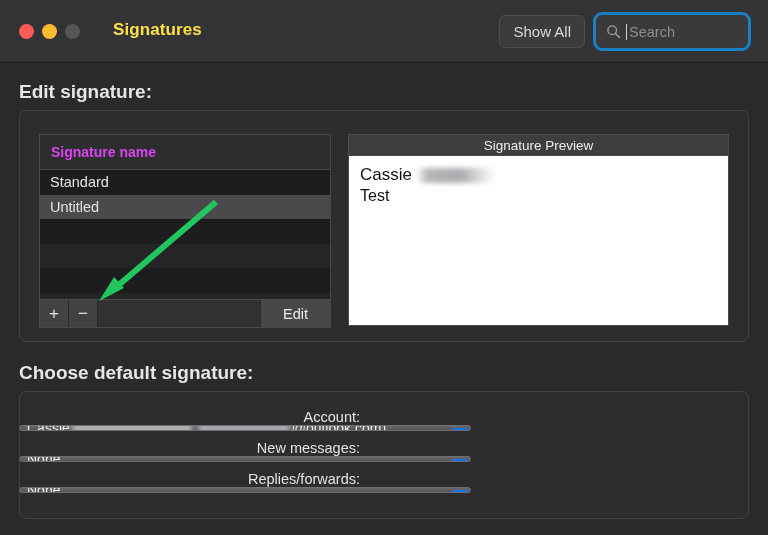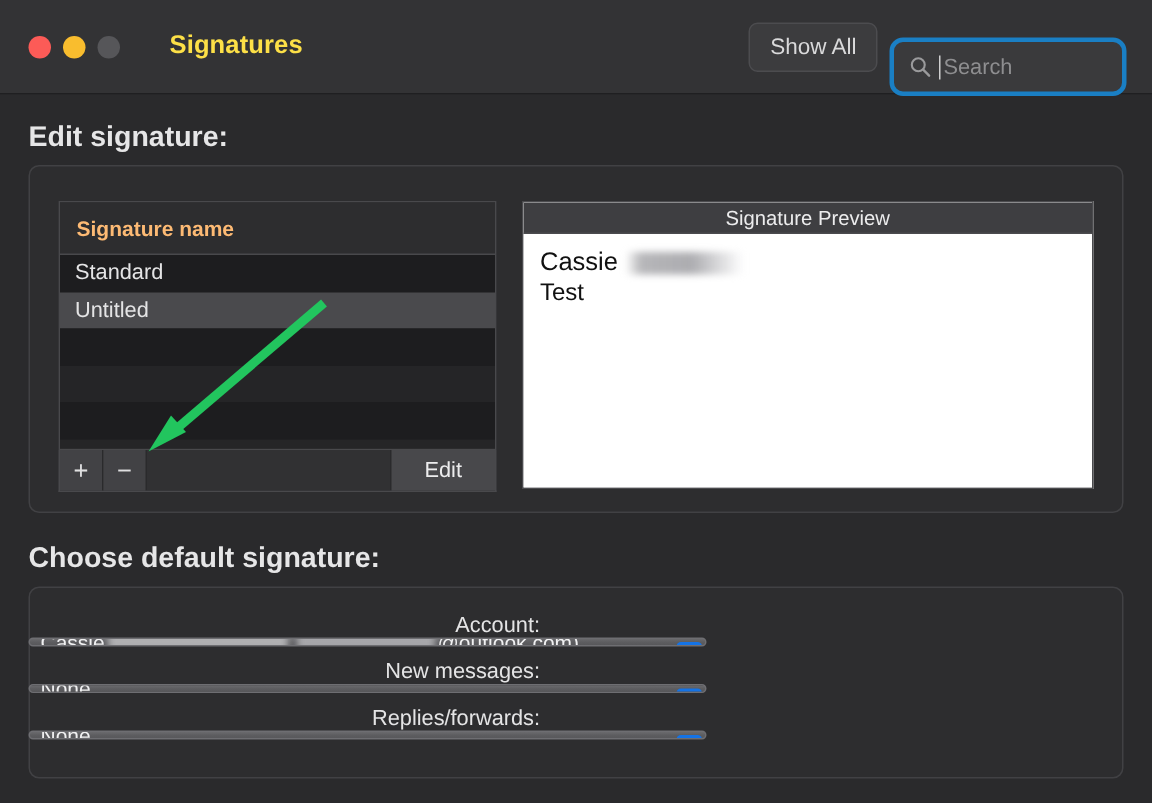--- a/index.html
+++ b/index.html
@@ -82,21 +82,20 @@
     top: 12px;
     width: 158px;
     height: 39px;
     border-radius: 9px;
     border: 3px solid #1a7fc4;
     background: #3a3a3c;
     box-sizing: border-box;
     display: flex;
     align-items: center;
     padding: 0 7px;
-    margin-top: 13px;
   }
   .search-icon {
     width: 15px;
     height: 15px;
     margin: 0 5px 0 3px;
     flex: 0 0 auto;
   }
   .search-caret {
     width: 1px;
     height: 16px;
@@ -155,21 +154,21 @@
   .sig-head {
     height: 35px;
     background: #2d2d2f;
     border-bottom: 1px solid #49494c;
     display: flex;
     align-items: center;
     box-sizing: border-box;
     padding-left: 11px;
     font-size: 14px;
     font-weight: bold;
-    color: #fdba74;
+    color: #d946ef;
   }
   .sig-row {
     height: 24.5px;
     display: flex;
     align-items: center;
     padding-left: 10px;
     box-sizing: border-box;
     font-size: 14.5px;
     color: #e4e4e5;
   }

